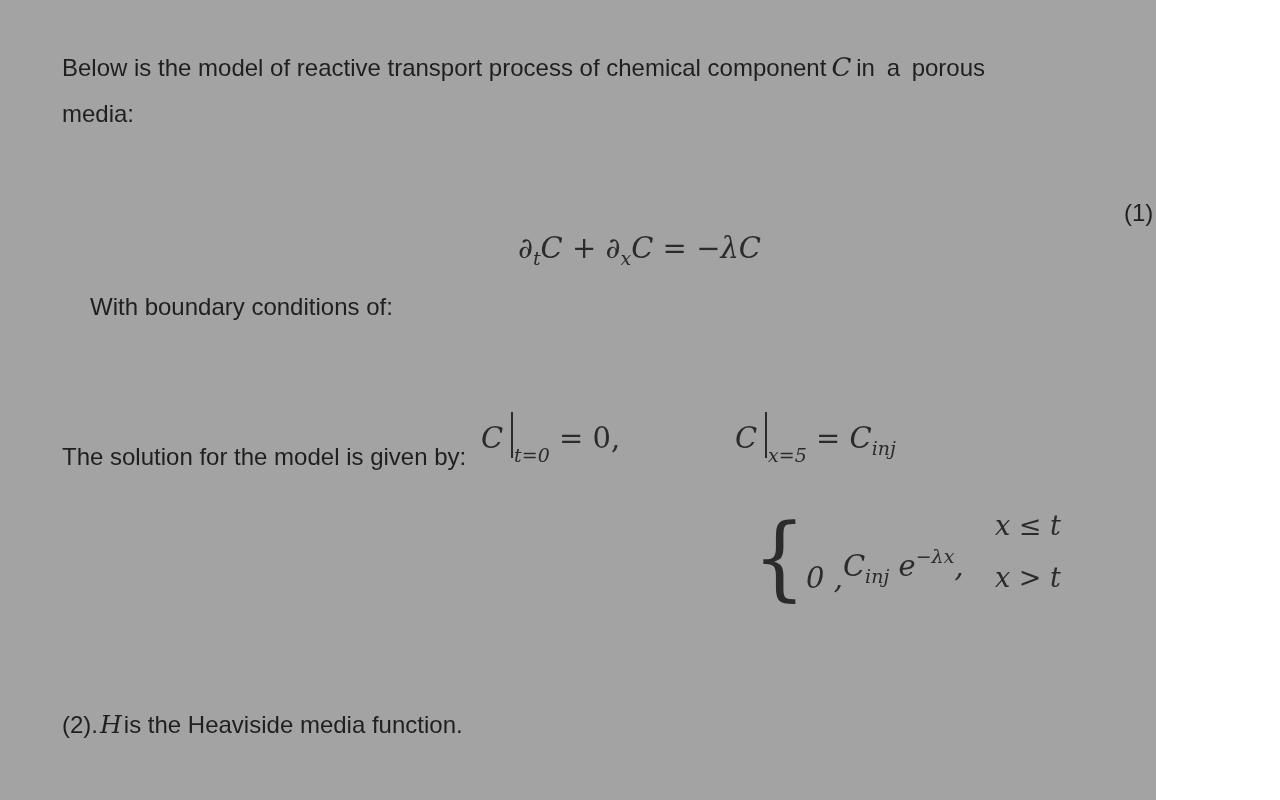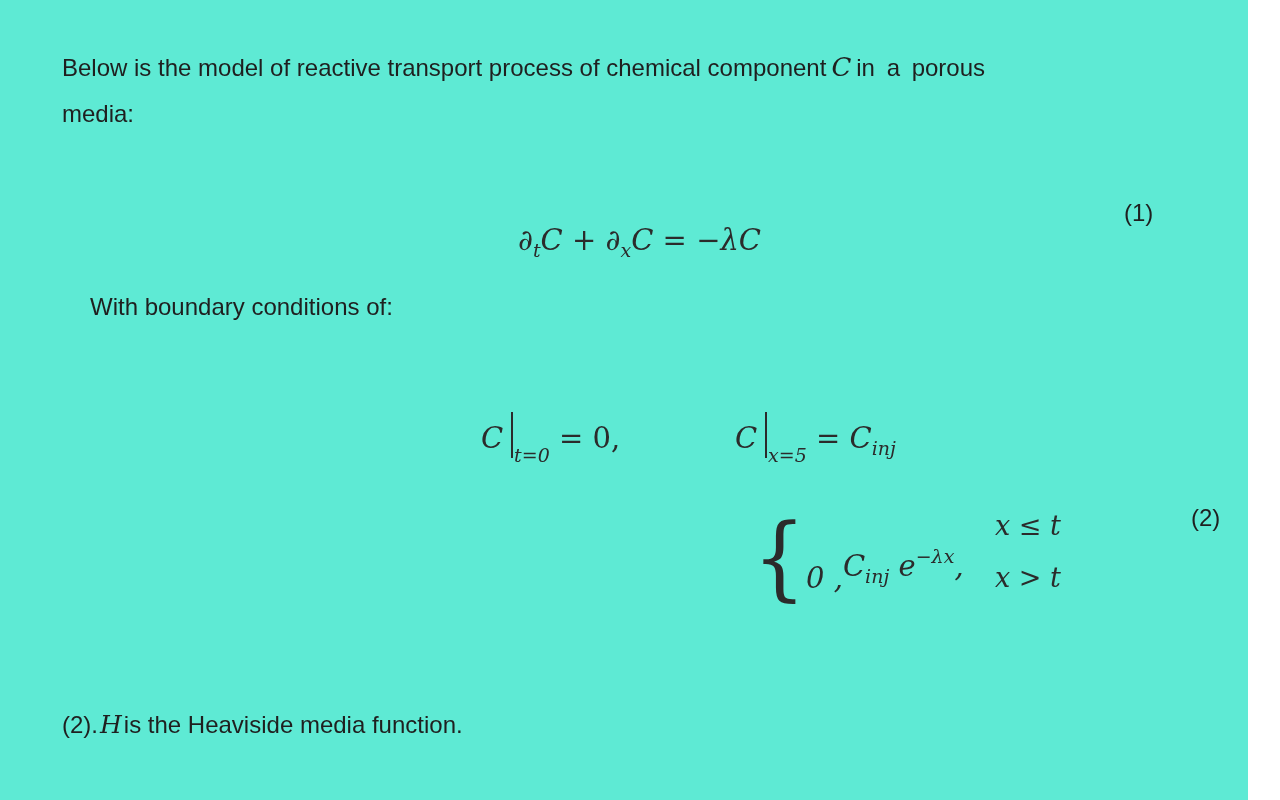--- a/index.html
+++ b/index.html
@@ -1,21 +1,21 @@
 <!DOCTYPE html>
 <html><head>
 <meta charset="utf-8">
 <style>
   * { margin: 0; padding: 0; box-sizing: border-box; }
   html, body { background: #ffffff; }
   .page {
     position: relative;
-    width: 1248px;
+    width: 1156px;
     height: 800px;
-    background: #5eead4;
+    background: #a3a3a3;
     overflow: hidden;
     font-family: "Liberation Sans", sans-serif;
     color: #1f1f1f;
   }
   .abs { position: absolute; }
   .sans {
     font-family: "Liberation Sans", sans-serif;
     font-size: 24px;
     color: #1f1f1f;
   }
@@ -86,35 +86,36 @@
 </head>
 <body>
 
 <div class="page">
 
   <div class="abs sans intro" style="left:62px; top:44px;">
     <span>Below is the model of reactive transport process of chemical component</span><span class="intro-c">C</span><span class="intro-after">in a porous</span><br>
     <span>media:</span>
   </div>
 
-  <div class="abs math eq-line" style="left:481px; top:180px;">
+  <div class="abs math eq-line" style="left:481px; top:188px;">
     <span>∂</span><sub class="msub">t</sub><span>C + </span><span>∂</span><sub class="msub">x</sub><span>C </span><span class="rm">= </span><span>−λC</span>
   </div>
   <div class="abs sans eqnum" style="left:1124px; top:198px;">(1)</div>
 
   <div class="abs sans heading" style="left:62px; top:292px;margin-left:28px;">With boundary conditions of:</div>
 
   <div class="abs math" style="left:444px; top:364px; line-height:48px;">
     <span>C</span><span class="vbar"></span><sub class="bsub">t=0</sub><span class="rm"> = 0,</span>
   </div>
 
   <div class="abs math" style="left:698px; top:364px; line-height:48px;">
     <span>C</span><span class="vbar"></span><sub class="bsub">x=5</sub><span class="rm"> = </span><span>C</span><sub class="msub">inj</sub>
   </div>
 
+  <div class="abs sans heading" style="left:62px; top:442px;">The solution for the model is given by:</div>
 
 
   <div class="abs brace" style="left:753px; top:512px;">{</div>
 
   <div class="abs math eq-line" style="left:806px; top:506px;">
     <span>C</span><sub class="msub">inj</sub><span> e</span><sup class="msup">−λx</sup><span>,</span>
   </div>
 
   <div class="abs math eq-line" style="left:995px; top:506px; font-size:27px;">x ≤ t</div>
 

